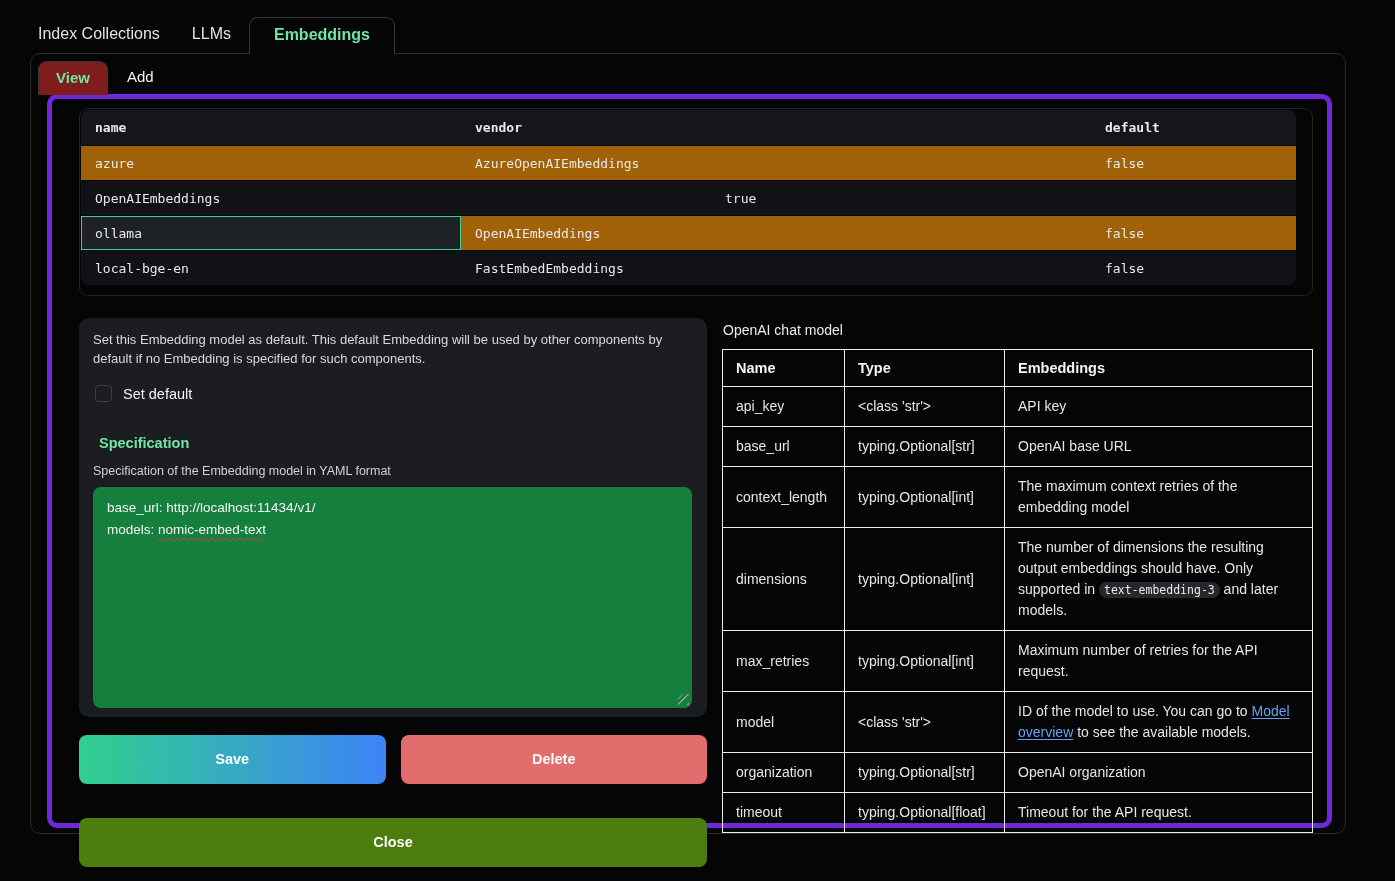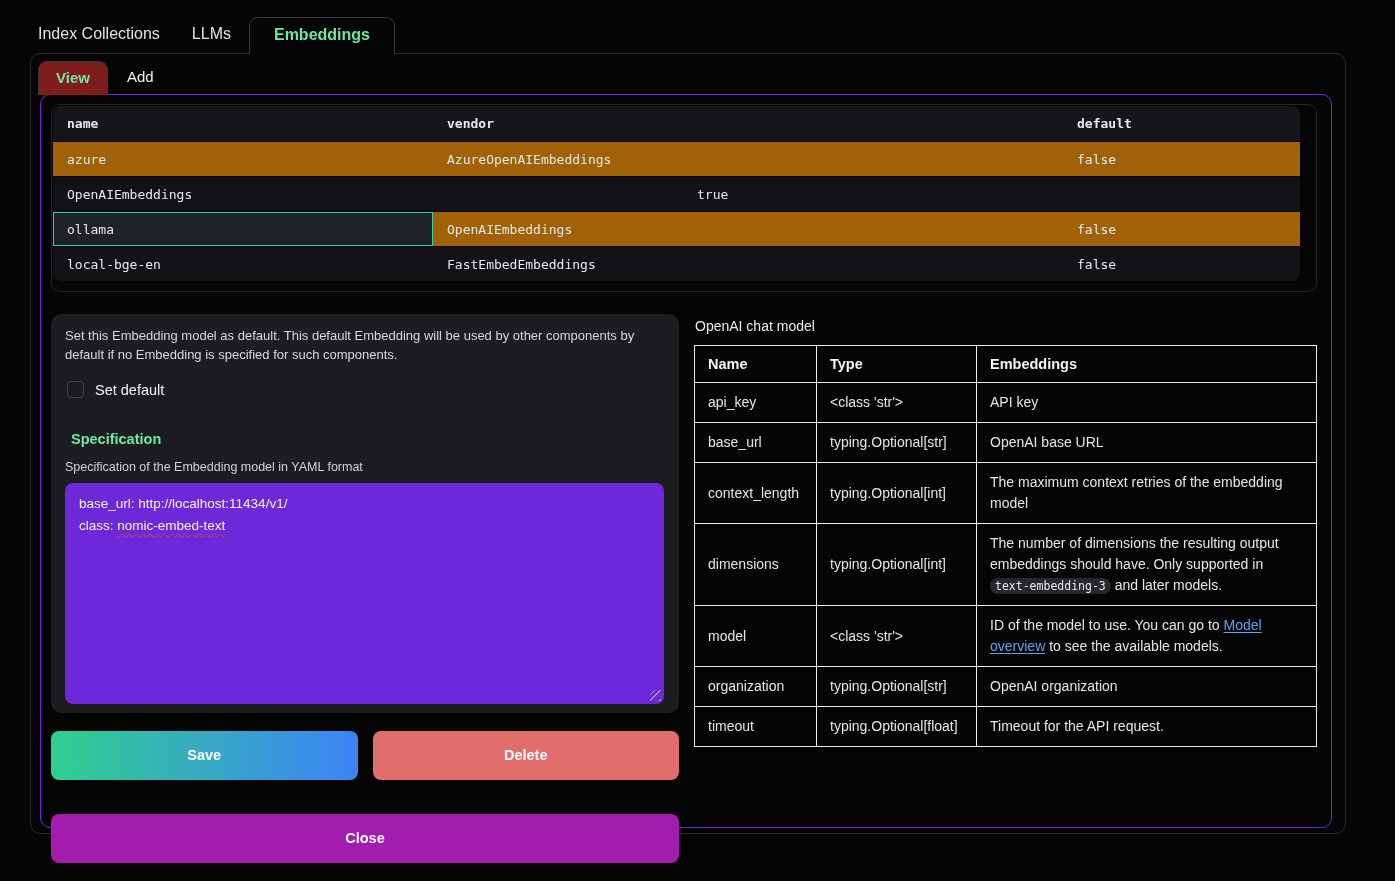--- a/index.html
+++ b/index.html
@@ -40,23 +40,23 @@
   .sub-tab{font-size:15px;color:#f2f2f2;padding-bottom:9px;cursor:pointer;}
   .sub-tab.add{margin-left:19px;}
   .sub-tab.active{
     margin-bottom:-1px;padding:7px 17px 9px;
     border:1px solid #38383c;border-bottom:none;border-radius:9px 9px 0 0;
     background:#7f1d1d;color:var(--accent);font-weight:700;
   }
 
   
   .inner-panel{
-    margin:0 13px 0 9px;height:734px;
-    border:1px solid #6d28d9;border-radius:10px;
-    padding:9px 14px 10px 10px;background:#050505;
+    margin:0 13px 0 16px;height:734px;
+    border:5px solid #6d28d9;border-radius:10px;
+    padding:9px 14px 10px 27px;background:#050505;
   }
 
   
   .emb-card{
     border:1px solid #232327;border-radius:9px;
     padding:1px 16px 10px 1px;background:#050505;
   }
   .emb-rows{border-radius:8px;overflow:hidden;}
   .emb-row{display:flex;height:35px;align-items:stretch;font-family:"DejaVu Sans Mono","Liberation Mono",monospace;font-size:13px;}
   .emb-row + .emb-row{border-top:1px solid #09090b;}
@@ -75,42 +75,42 @@
   .right-col{flex:1;min-width:0;}
 
   .left-panel{background:#1c1d20;border-radius:10px;padding:13px 15px 9px 14px;}
   .default-desc{font-size:13px;color:#d9d9d9;line-height:1.45;}
   .cb-row{display:flex;align-items:center;gap:11px;margin:15px 0 0 2px;height:20px;}
   .checkbox{width:17px;height:17px;border:1px solid #3e3e44;border-radius:4px;background:transparent;cursor:pointer;flex:none;}
   .cb-label{font-size:14.5px;color:#f5f5f5;}
   .spec-heading{margin:31px 0 0 6px;font-size:14.5px;font-weight:700;color:var(--accent);}
   .spec-hint{margin-top:13px;font-size:12.5px;color:#d2d2d2;}
   .yaml-box{
-    margin-top:9px;height:221px;background:#6d28d9;border-radius:8px;
+    margin-top:9px;height:221px;background:#15803d;border-radius:8px;
     padding:10px 14px;font-size:13.5px;color:#f5f5f5;line-height:1.65;
     position:relative;overflow:hidden;cursor:text;
   }
   .yaml-box::after{
     content:"";position:absolute;right:3px;bottom:3px;width:11px;height:11px;
     background:repeating-linear-gradient(135deg,transparent 0 3px,#9a9a9a 3px 4px,transparent 4px 7px,#9a9a9a 7px 8px,transparent 8px 11px);
   }
   .misspell{
     text-decoration:underline;text-decoration-style:wavy;
     text-decoration-color:#c94040;text-decoration-thickness:1px;text-underline-offset:3px;
   }
 
   .btn-row{display:flex;gap:15px;margin-top:18px;}
   .btn{
     height:49px;border:none;border-radius:8px;color:#fff;
     font-family:inherit;font-size:14.5px;font-weight:700;
     display:flex;align-items:center;justify-content:center;cursor:pointer;flex:1;
   }
   .btn-save{background:linear-gradient(90deg,var(--save-a),var(--save-b));}
   .btn-delete{background:var(--delete);}
-  .btn-close{margin-top:34px;width:100%;background:#a21caf;}
+  .btn-close{margin-top:34px;width:100%;background:#4d7c0f;}
 
   
   .params-title{font-size:14px;color:#ececec;margin:4px 0 0 1px;}
   table.params{width:100%;border-collapse:collapse;margin-top:11px;table-layout:fixed;}
   table.params th,table.params td{
     border:1px solid #ededed;text-align:left;vertical-align:middle;
   }
   table.params th{font-size:14.5px;color:#f5f5f5;font-weight:700;padding:10px 13px;}
   table.params td{font-size:14px;color:#e6e6e6;line-height:1.5;padding:9px 13px;}
   .w-name{width:122px;}
@@ -180,21 +180,21 @@
               <div class="checkbox"></div>
               <div class="cb-label">Set default</div>
             </div>
             <div class="spec-heading">Specification</div>
             <div class="spec-hint">Specification of the Embedding model in YAML format</div>
             <div class="yaml-box">
               <div class="yaml-line">
                 <span>base_url: http://localhost:11434/v1/</span>
               </div>
               <div class="yaml-line">
-                <span>class: </span><span class="misspell">nomic-embed-text</span>
+                <span>models: </span><span class="misspell">nomic-embed-text</span>
               </div>
             </div>
           </div>
 
           <div class="btn-row">
             <button class="btn btn-save">Save</button>
             <button class="btn btn-delete">Delete</button>
           </div>
           <button class="btn btn-close">Close</button>
         </div>
@@ -224,20 +224,25 @@
                   <td>context_length</td>
                   <td>typing.Optional[int]</td>
                   <td>The maximum context retries of the embedding model</td>
                 </tr>
                 <tr>
                   <td>dimensions</td>
                   <td>typing.Optional[int]</td>
                   <td>The number of dimensions the resulting output embeddings should have. Only supported in <span class="chip">text-embedding-3</span> and later models.</td>
                 </tr>
                 <tr>
+                  <td>max_retries</td>
+                  <td>typing.Optional[int]</td>
+                  <td>Maximum number of retries for the API request.</td>
+                </tr>
+                <tr>
                   <td>model</td>
                   <td>&lt;class 'str'&gt;</td>
                   <td>ID of the model to use. You can go to <a class="desc-link">Model overview</a> to see the available models.</td>
                 </tr>
                 <tr>
                   <td>organization</td>
                   <td>typing.Optional[str]</td>
                   <td>OpenAI organization</td>
                 </tr>
                 <tr>

